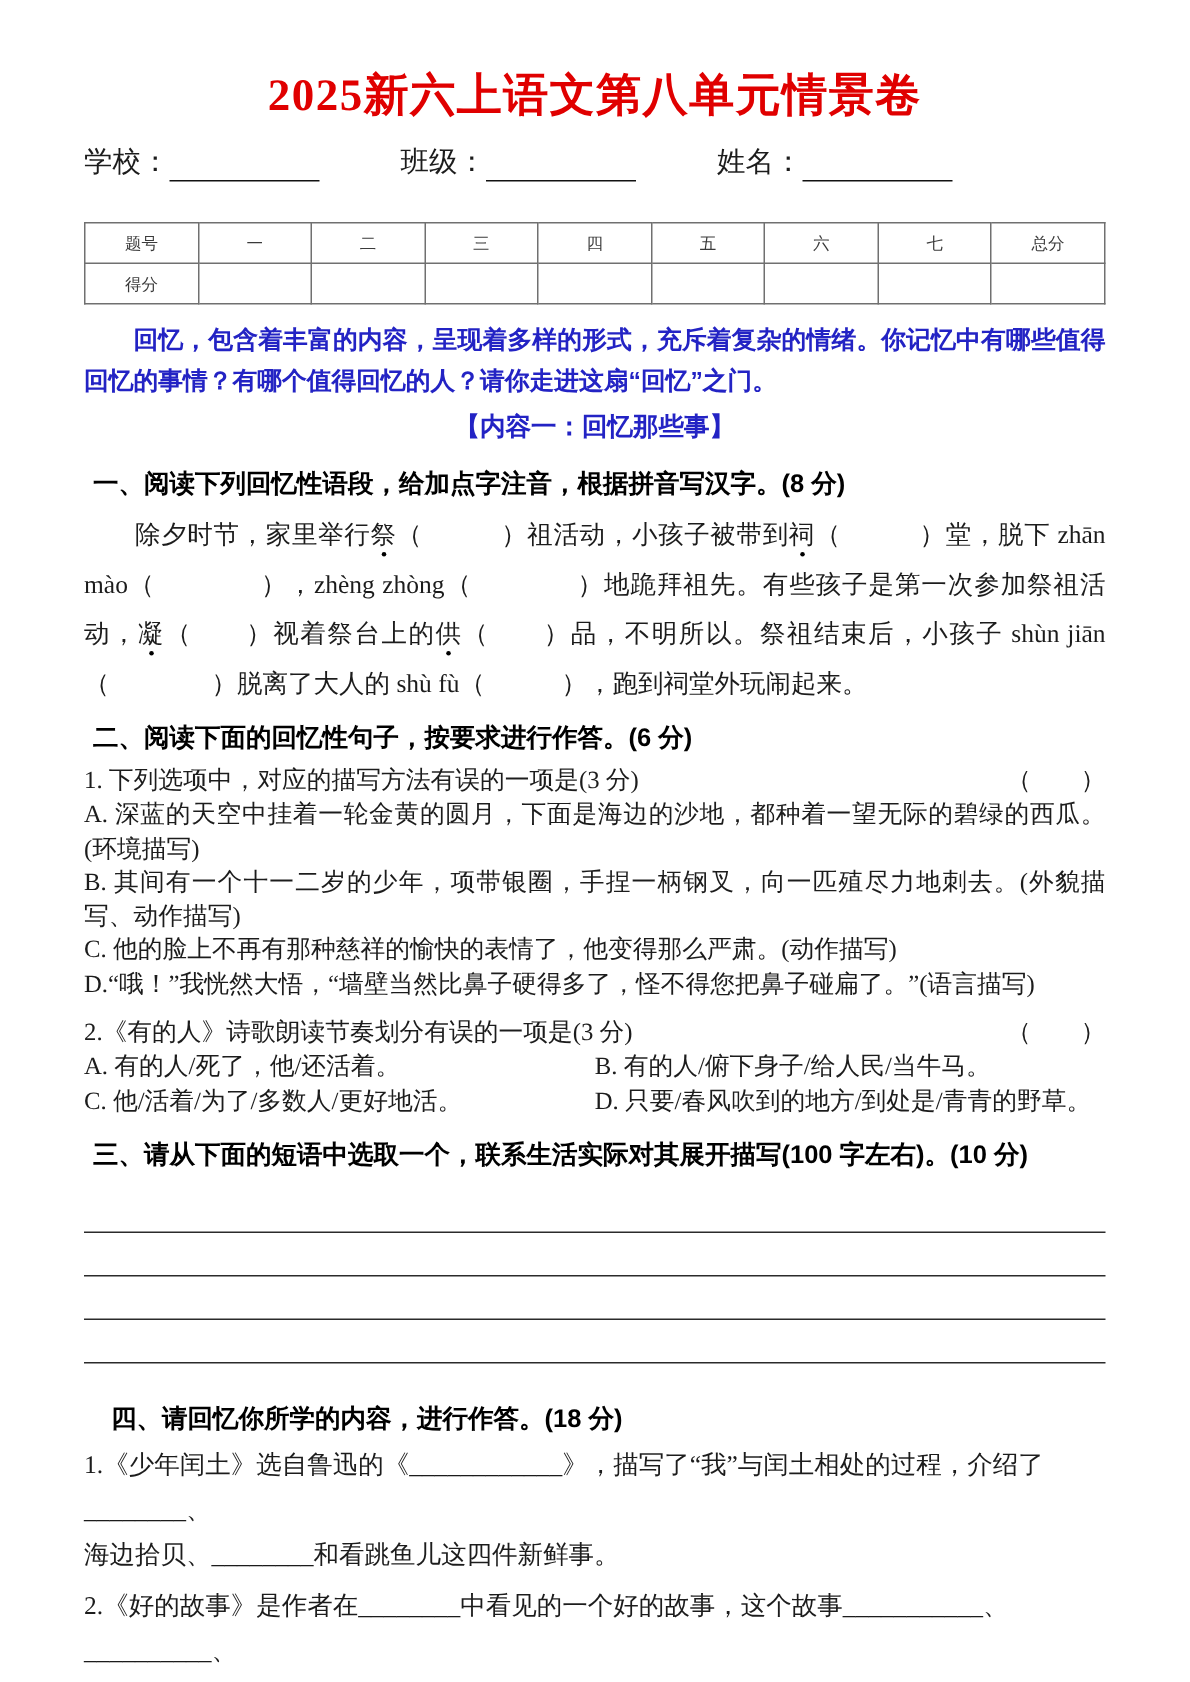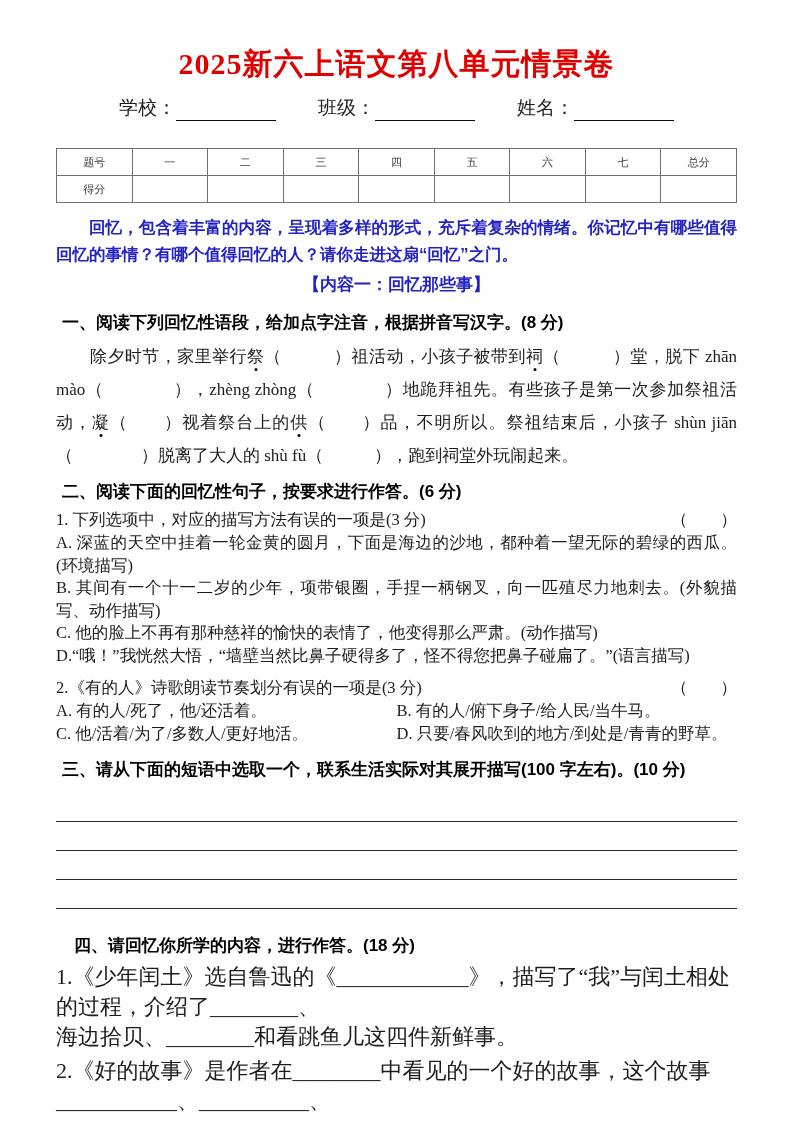--- a/index.html
+++ b/index.html
@@ -8,21 +8,21 @@
     width:793px; min-height:1121px; margin:0 auto; background:#fff;
     padding:0 56px 6px 56px; position:relative;
     font-family:"Liberation Serif","DejaVu Serif",serif;
     color:#1c1c1c; font-size:17px;
   }
   .title {
     padding-top:46px; text-align:center; color:var(--red,#e00000);
     font-size:30px; font-weight:700; line-height:36px; letter-spacing:1px;
   }
   .info-row {
-    margin-top:13px; display:flex; justify-content:center; gap:42px;
+    margin-top:13px; display:flex; gap:54px;
     font-size:19px;
   }
   .info-field { display:flex; align-items:flex-end; }
   .info-blank { display:inline-block; width:100px; border-bottom:1.6px solid #111; height:24px; }
   table.score {
     margin-top:27px; width:100%; border-collapse:collapse; table-layout:fixed;
     font-size:11px; color:#3a3a3a;
   }
   table.score td {
     border:1px solid #707070; height:27px; text-align:center; vertical-align:middle;
@@ -54,21 +54,21 @@
   .opt { line-height:22.5px; font-size:16.5px; text-align:justify; }
   .opt-grid { display:flex; line-height:22.5px; font-size:16.5px; }
   .opt-grid .col-l { width:50%; }
   .opt-grid .col-r { width:50%; }
   .q2-block { margin-top:9px; }
   .mt-s3 { margin-top:13px; padding-left:6px; }
   .phrases { margin-top:5px; display:flex; justify-content:center; gap:74px; line-height:27px; }
   .writing-area { margin-top:11px; }
   .writing-line { height:29px; border-bottom:1.6px solid #2b2b2b; }
   .mt-s4 { margin-top:25px; padding-left:6px;margin-left:12px; }
-  .s4-line { line-height:30px; font-size:22px; }
+  .s4-line { line-height:30px; font-size:17px; }
   .s4-q { margin-top:4px; }
 </style>
 </head>
 <body>
 
 <div class="page">
 
   <div class="title">2025新六上语文第八单元情景卷</div>
 
   <div class="info-row">

